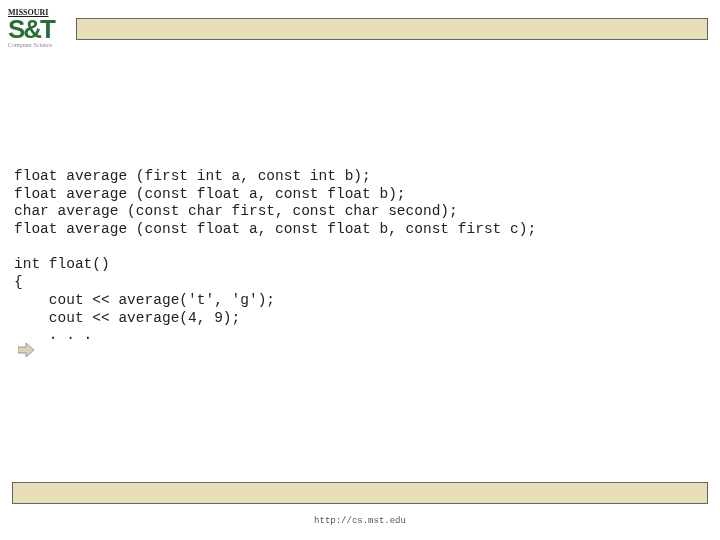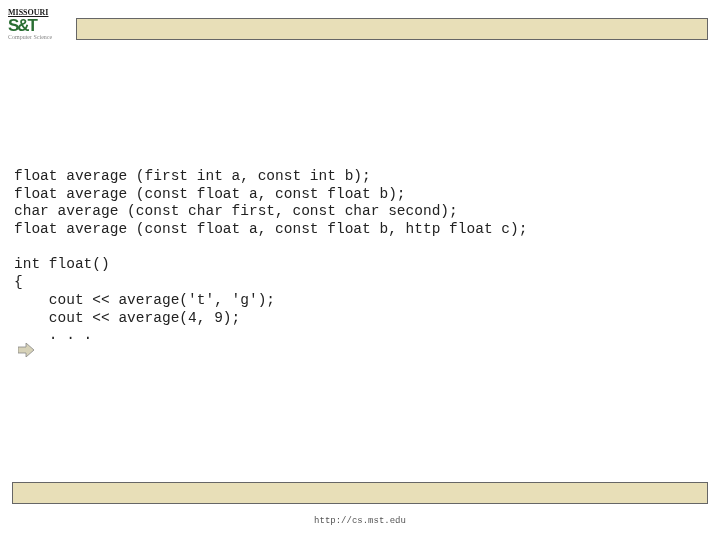--- a/index.html
+++ b/index.html
@@ -21,21 +21,21 @@
   .logo-text1 {
     font-family: Liberation Serif, serif;
     font-size: 8px;
     font-weight: bold;
     text-decoration: underline;
     color: #1a1a1a;
   }
   .logo-st {
     font-family: Arial, sans-serif;
     font-weight: 900;
-    font-size: 17px;
+    font-size: 26px;
     color: #2a6e33;
     line-height: 0.9;
     letter-spacing: -2px;
     margin-top: 1px;
   }
   .logo-sub {
     font-family: Georgia, serif;
     font-size: 6px;
     color: #888;
     margin-top: 1px;
@@ -93,21 +93,21 @@
   <div class="logo-text1">MISSOURI</div>
   <div class="logo-st">S&amp;T</div>
   <div class="logo-sub">Computer Science</div>
 </div>
 
 <div class="top-bar"></div>
 
 <div class="code-block"><span>float average (first int a, const int b);</span>
 <span>float average (const float a, const float b);</span>
 <span>char average (const char first, const char second);</span>
-<span>float average (const float a, const float b, http float c);</span>
+<span>float average (const float a, const float b, const first c);</span>
 <span></span>
 <span>int float()</span>
 <span>{</span>
 <span>    cout &lt;&lt; average('t', 'g');</span>
 <span>    cout &lt;&lt; average(4, 9);</span>
 <span>    . . .</span></div>
 
 <div class="arrow">
   <svg viewBox="0 0 16 14" width="16" height="14">
     <polygon points="0,4 8,4 8,0 16,7 8,14 8,10 0,10" fill="#d7d2b8" stroke="#888" stroke-width="0.8"></polygon>

